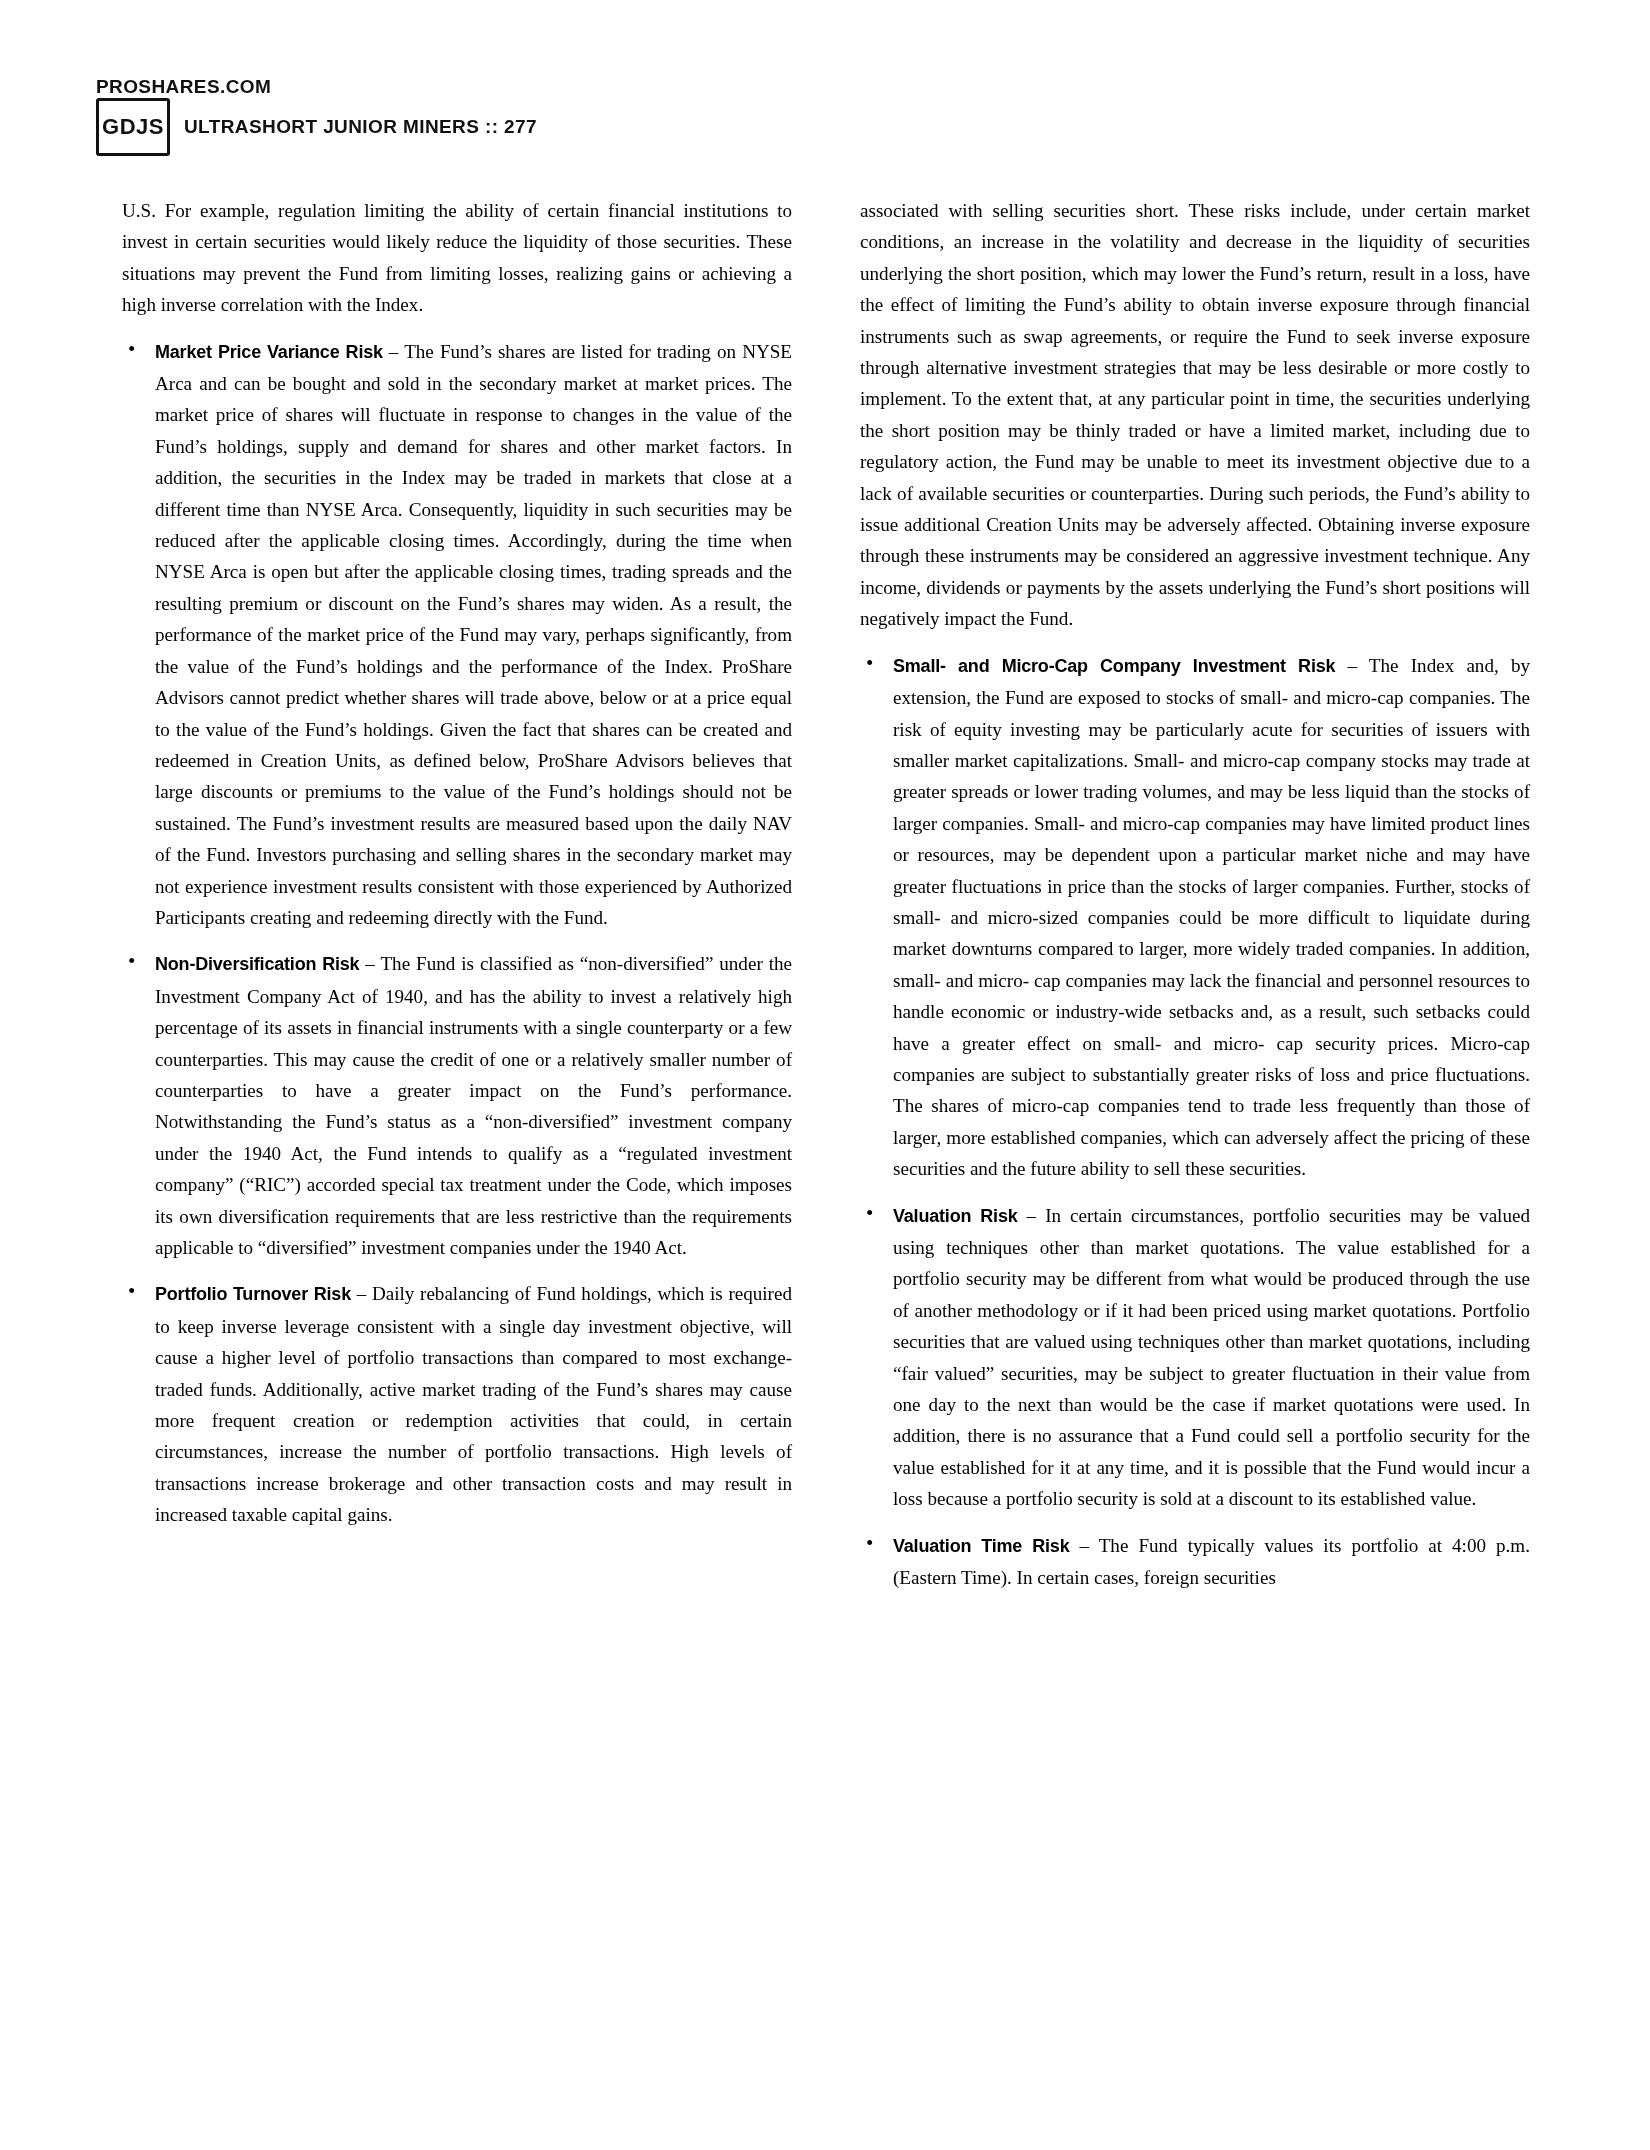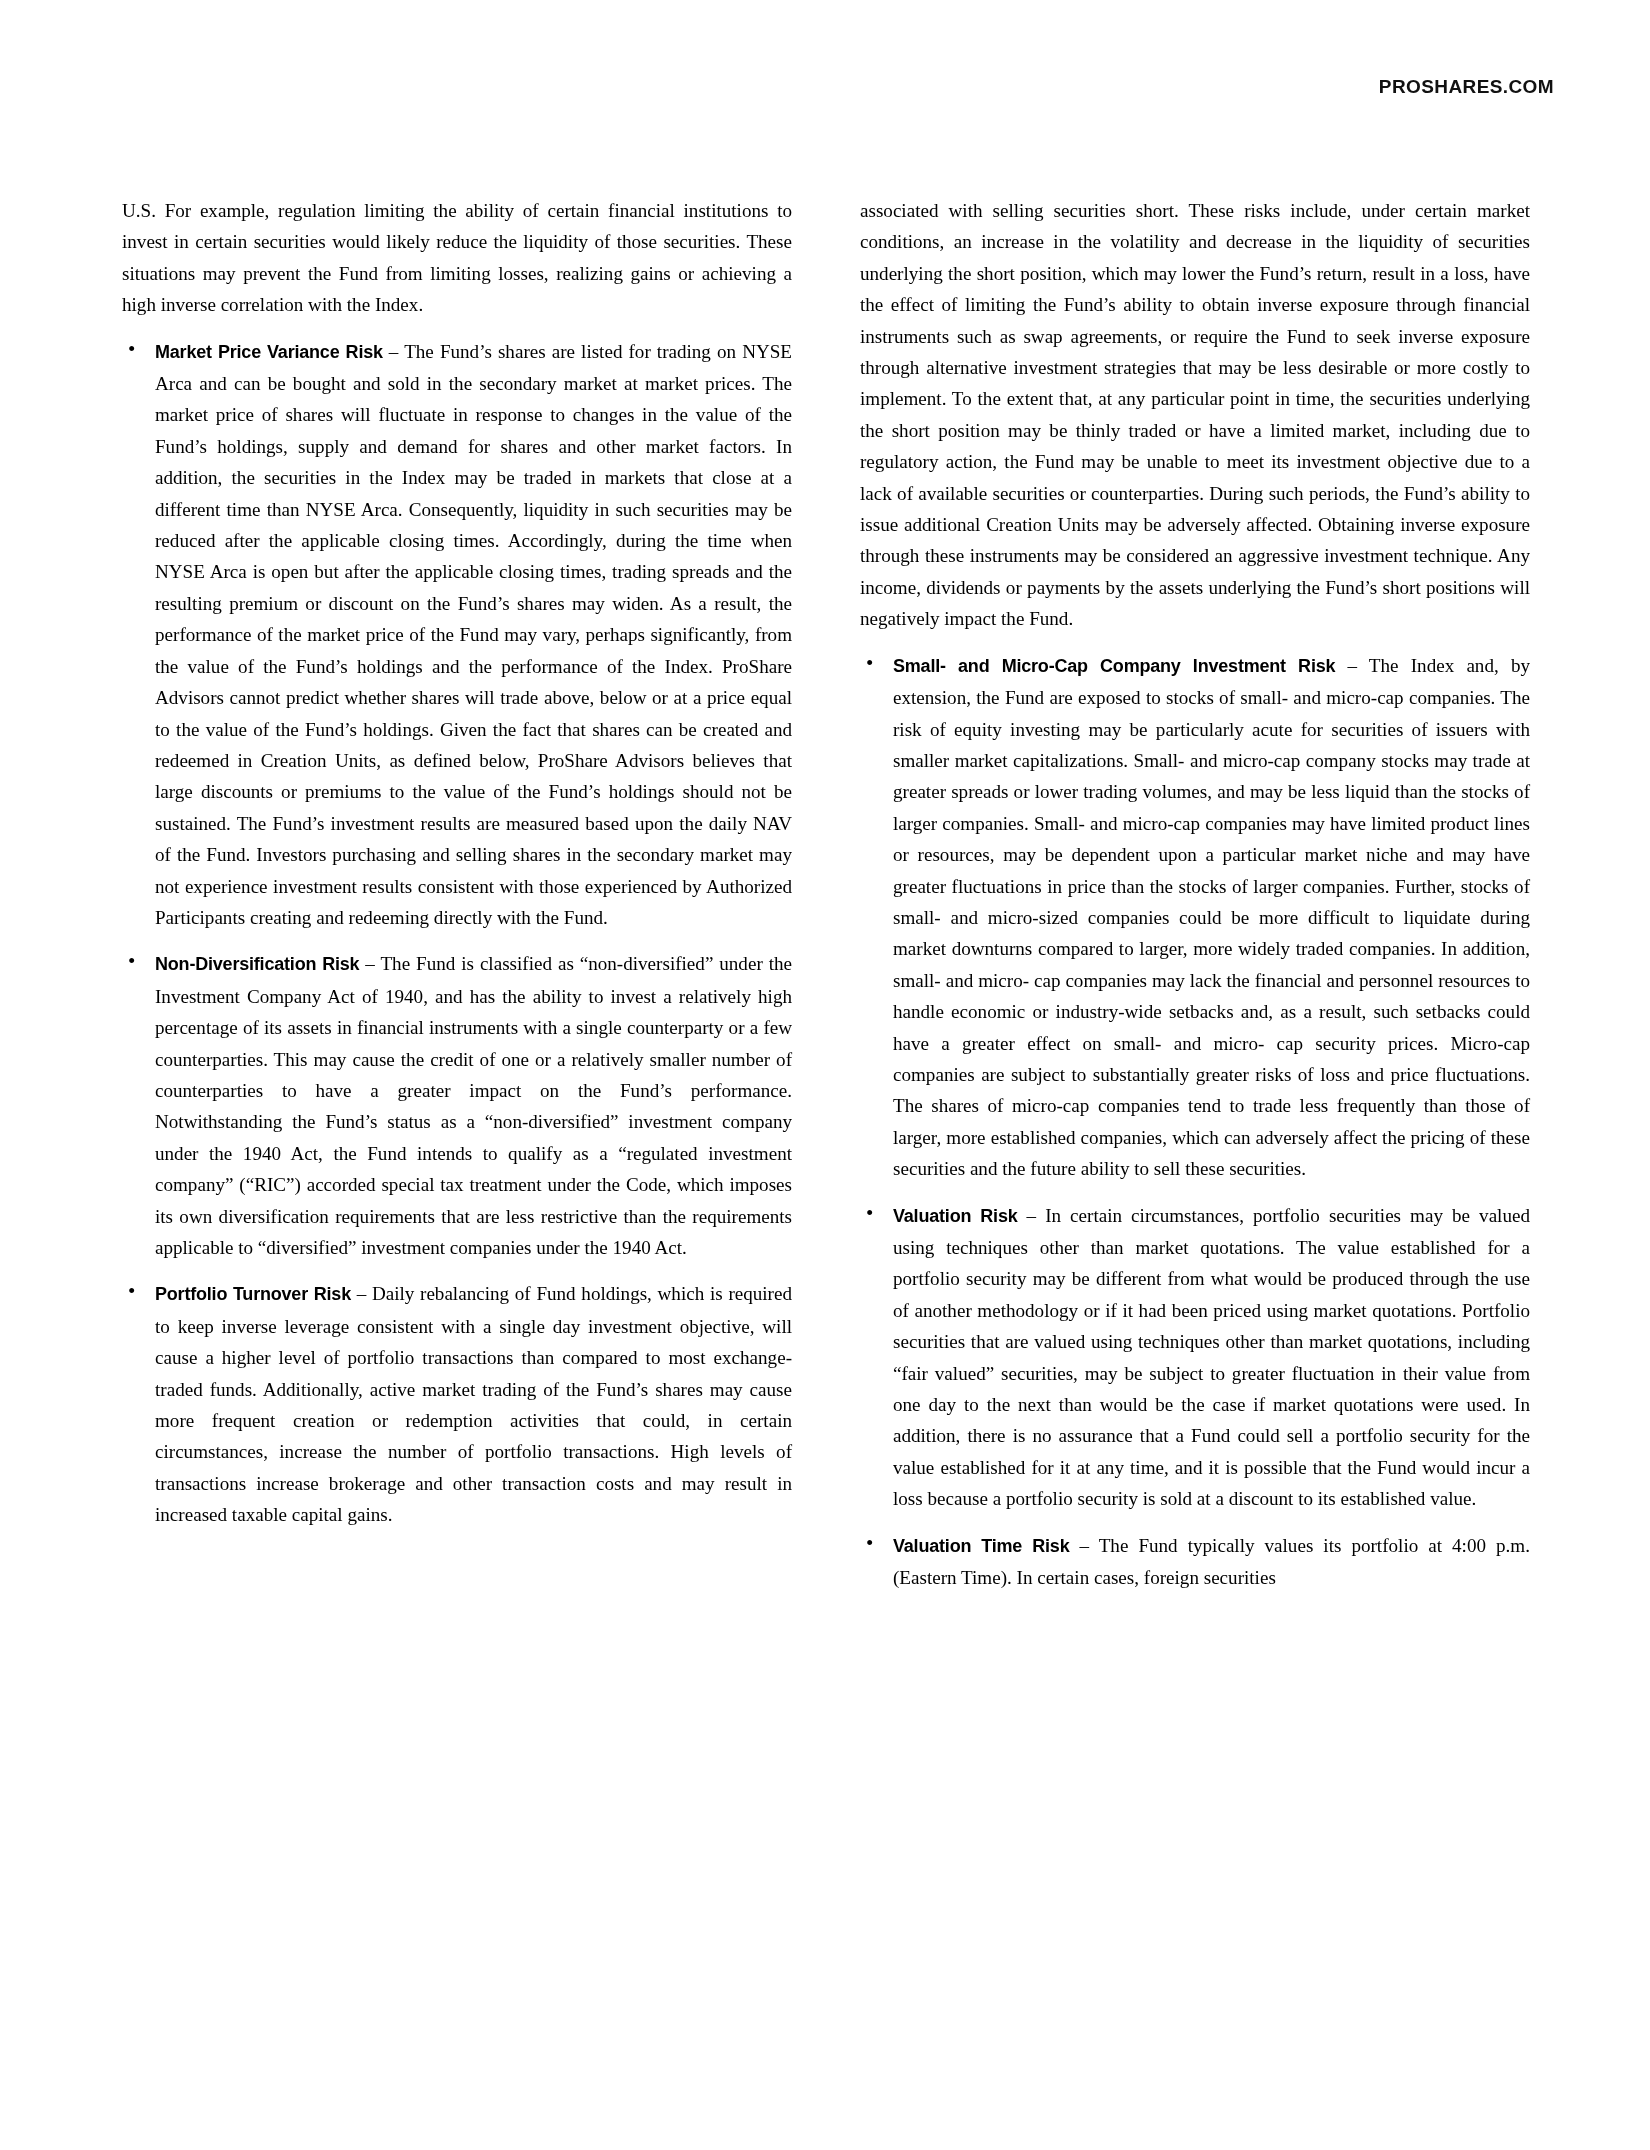--- a/index.html
+++ b/index.html
@@ -19,21 +19,21 @@
   }
 
   
   .header {
     position: absolute;
     top: 76px;
     left: 96px;
     right: 96px;
     height: 56px;
     display: flex;
-    align-items: flex-end;
+    align-items: flex-start;
     justify-content: space-between;
     flex-direction: column;
   }
   .header-left {
     font-family: "Liberation Sans", sans-serif;
     font-weight: bold;
     font-size: 19px;
     letter-spacing: 0.4px;
     color: #111111;
   }
@@ -119,20 +119,24 @@
     margin-bottom: 0;
   }
 </style>
 </head>
 <body>
 
 <div class="page">
 
   <div class="header">
     <div class="header-left">PROSHARES.COM</div>
+    <div class="header-right">
+      <div class="ticker-box">GDJS</div>
+      <div class="header-title">ULTRASHORT JUNIOR MINERS  ::  277</div>
+    </div>
   </div>
 
   <div class="columns">
 
     <div class="col">
       <p class="body first-para">U.S. For example, regulation limiting the ability of certain financial institutions to invest in certain securities would likely reduce the liquidity of those securities. These situations may prevent the Fund from limiting losses, realizing gains or achieving a high inverse correlation with the Index.</p>
       <ul class="bullets">
         <li>
           <span class="risk-term">Market Price Variance Risk</span><span> – The Fund’s shares are listed for trading on NYSE Arca and can be bought and sold in the secondary market at market prices. The market price of shares will fluctuate in response to changes in the value of the Fund’s holdings, supply and demand for shares and other market factors. In addition, the securities in the Index may be traded in markets that close at a different time than NYSE Arca. Consequently, liquidity in such securities may be reduced after the applicable closing times. Accordingly, during the time when NYSE Arca is open but after the applicable closing times, trading spreads and the resulting premium or discount on the Fund’s shares may widen. As a result, the performance of the market price of the Fund may vary, perhaps significantly, from the value of the Fund’s holdings and the performance of the Index. ProShare Advisors cannot predict whether shares will trade above, below or at a price equal to the value of the Fund’s holdings. Given the fact that shares can be created and redeemed in Creation Units, as defined below, ProShare Advisors believes that large discounts or premiums to the value of the Fund’s holdings should not be sustained. The Fund’s investment results are measured based upon the daily NAV of the Fund. Investors purchasing and selling shares in the secondary market may not experience investment results consistent with those experienced by Authorized Participants creating and redeeming directly with the Fund.</span>
         </li>

